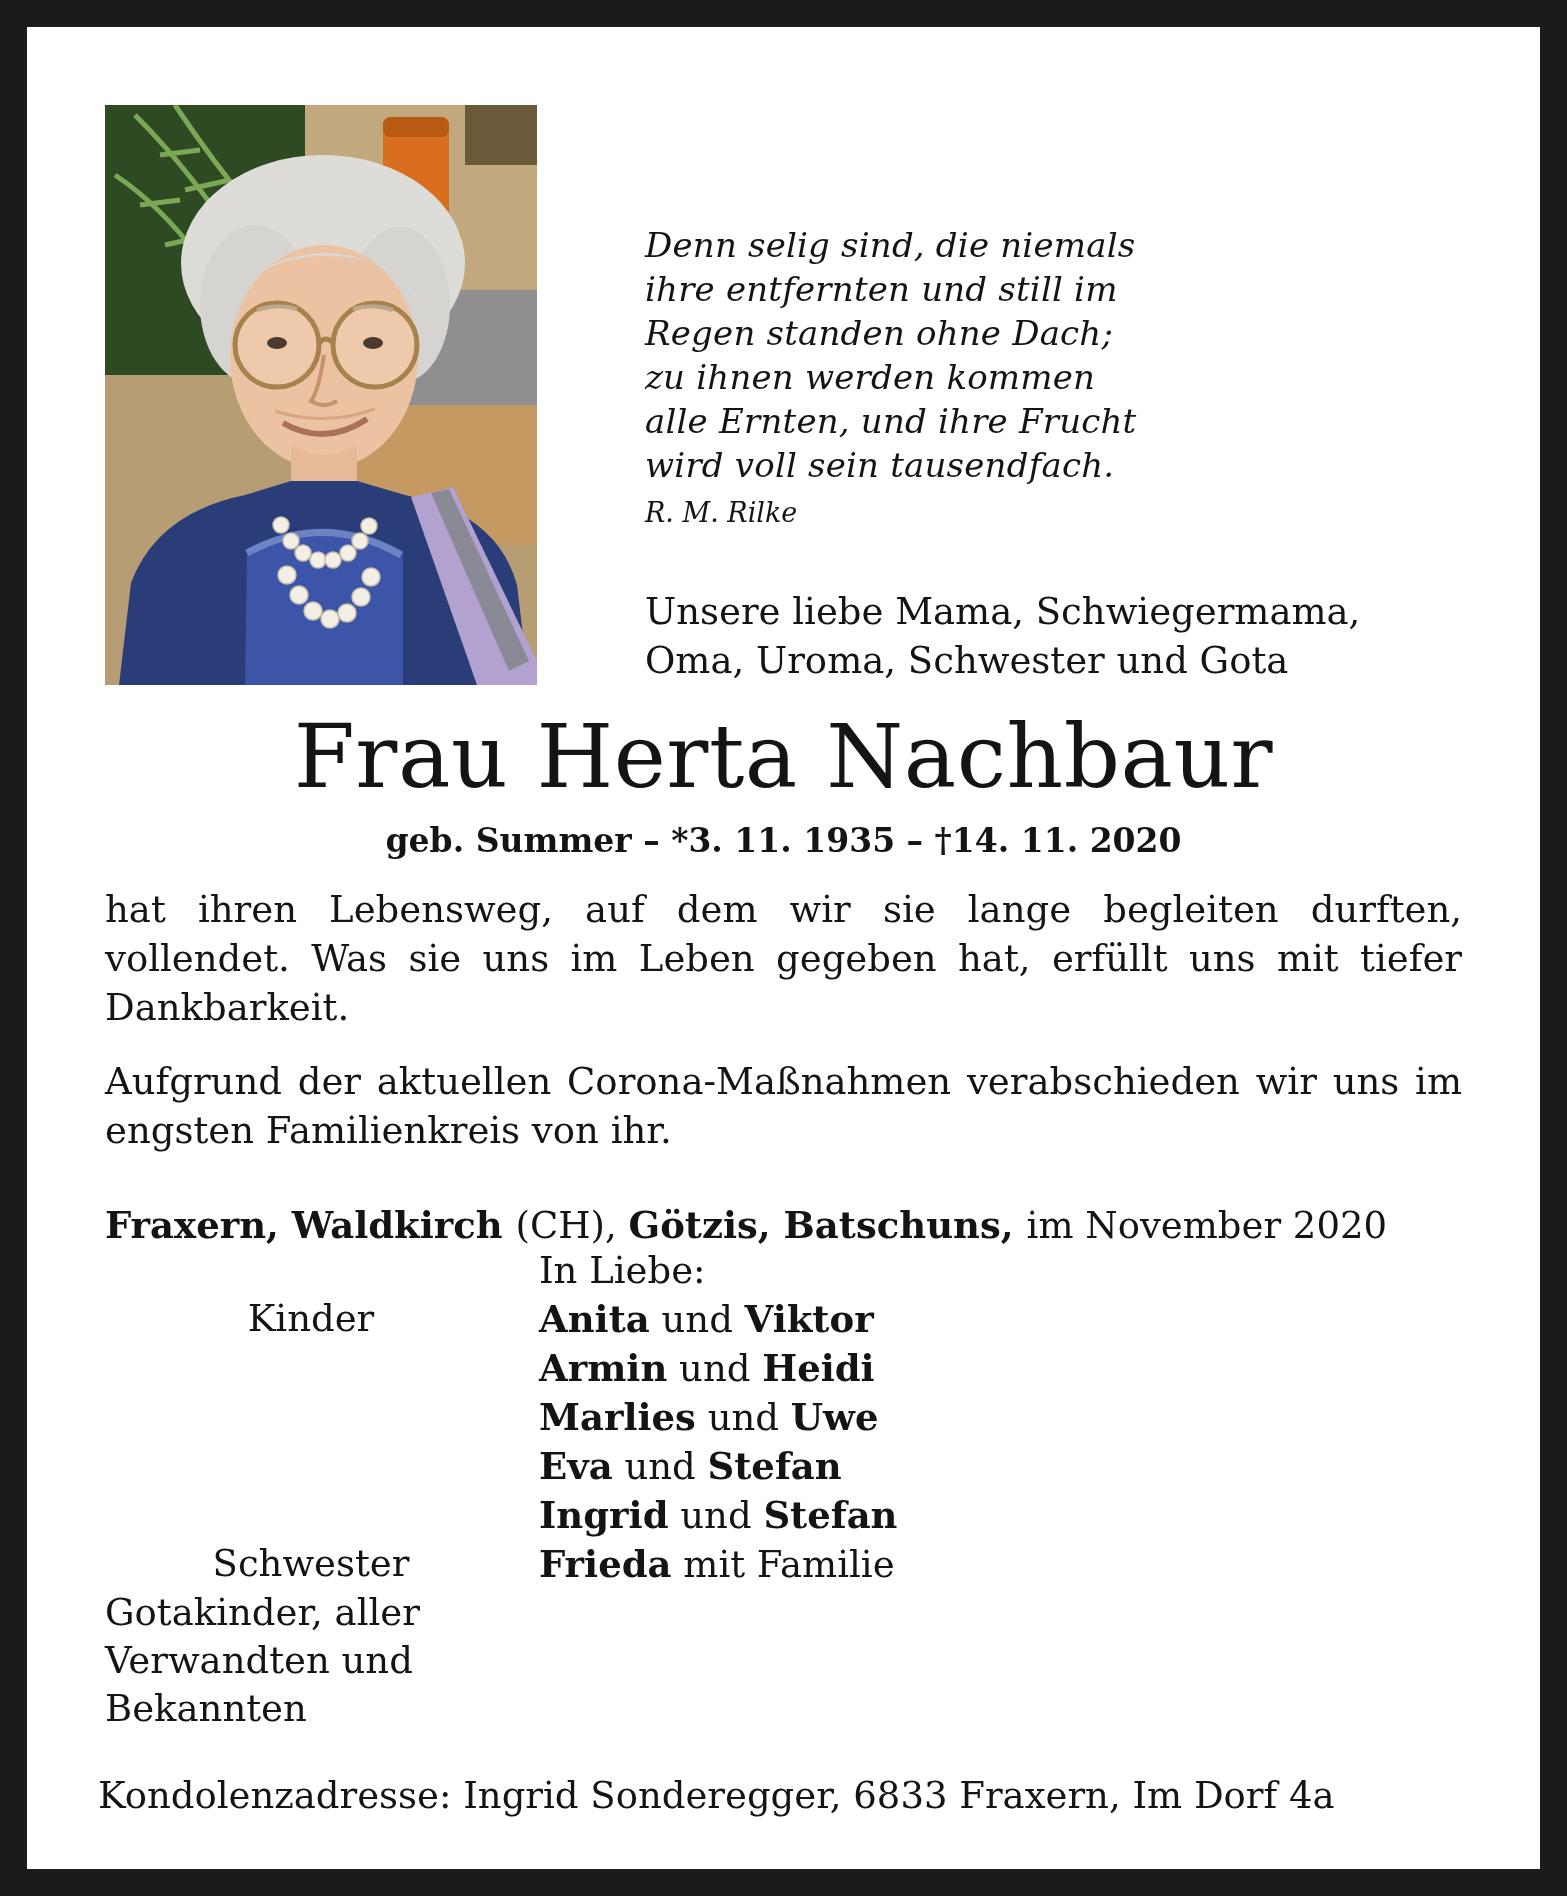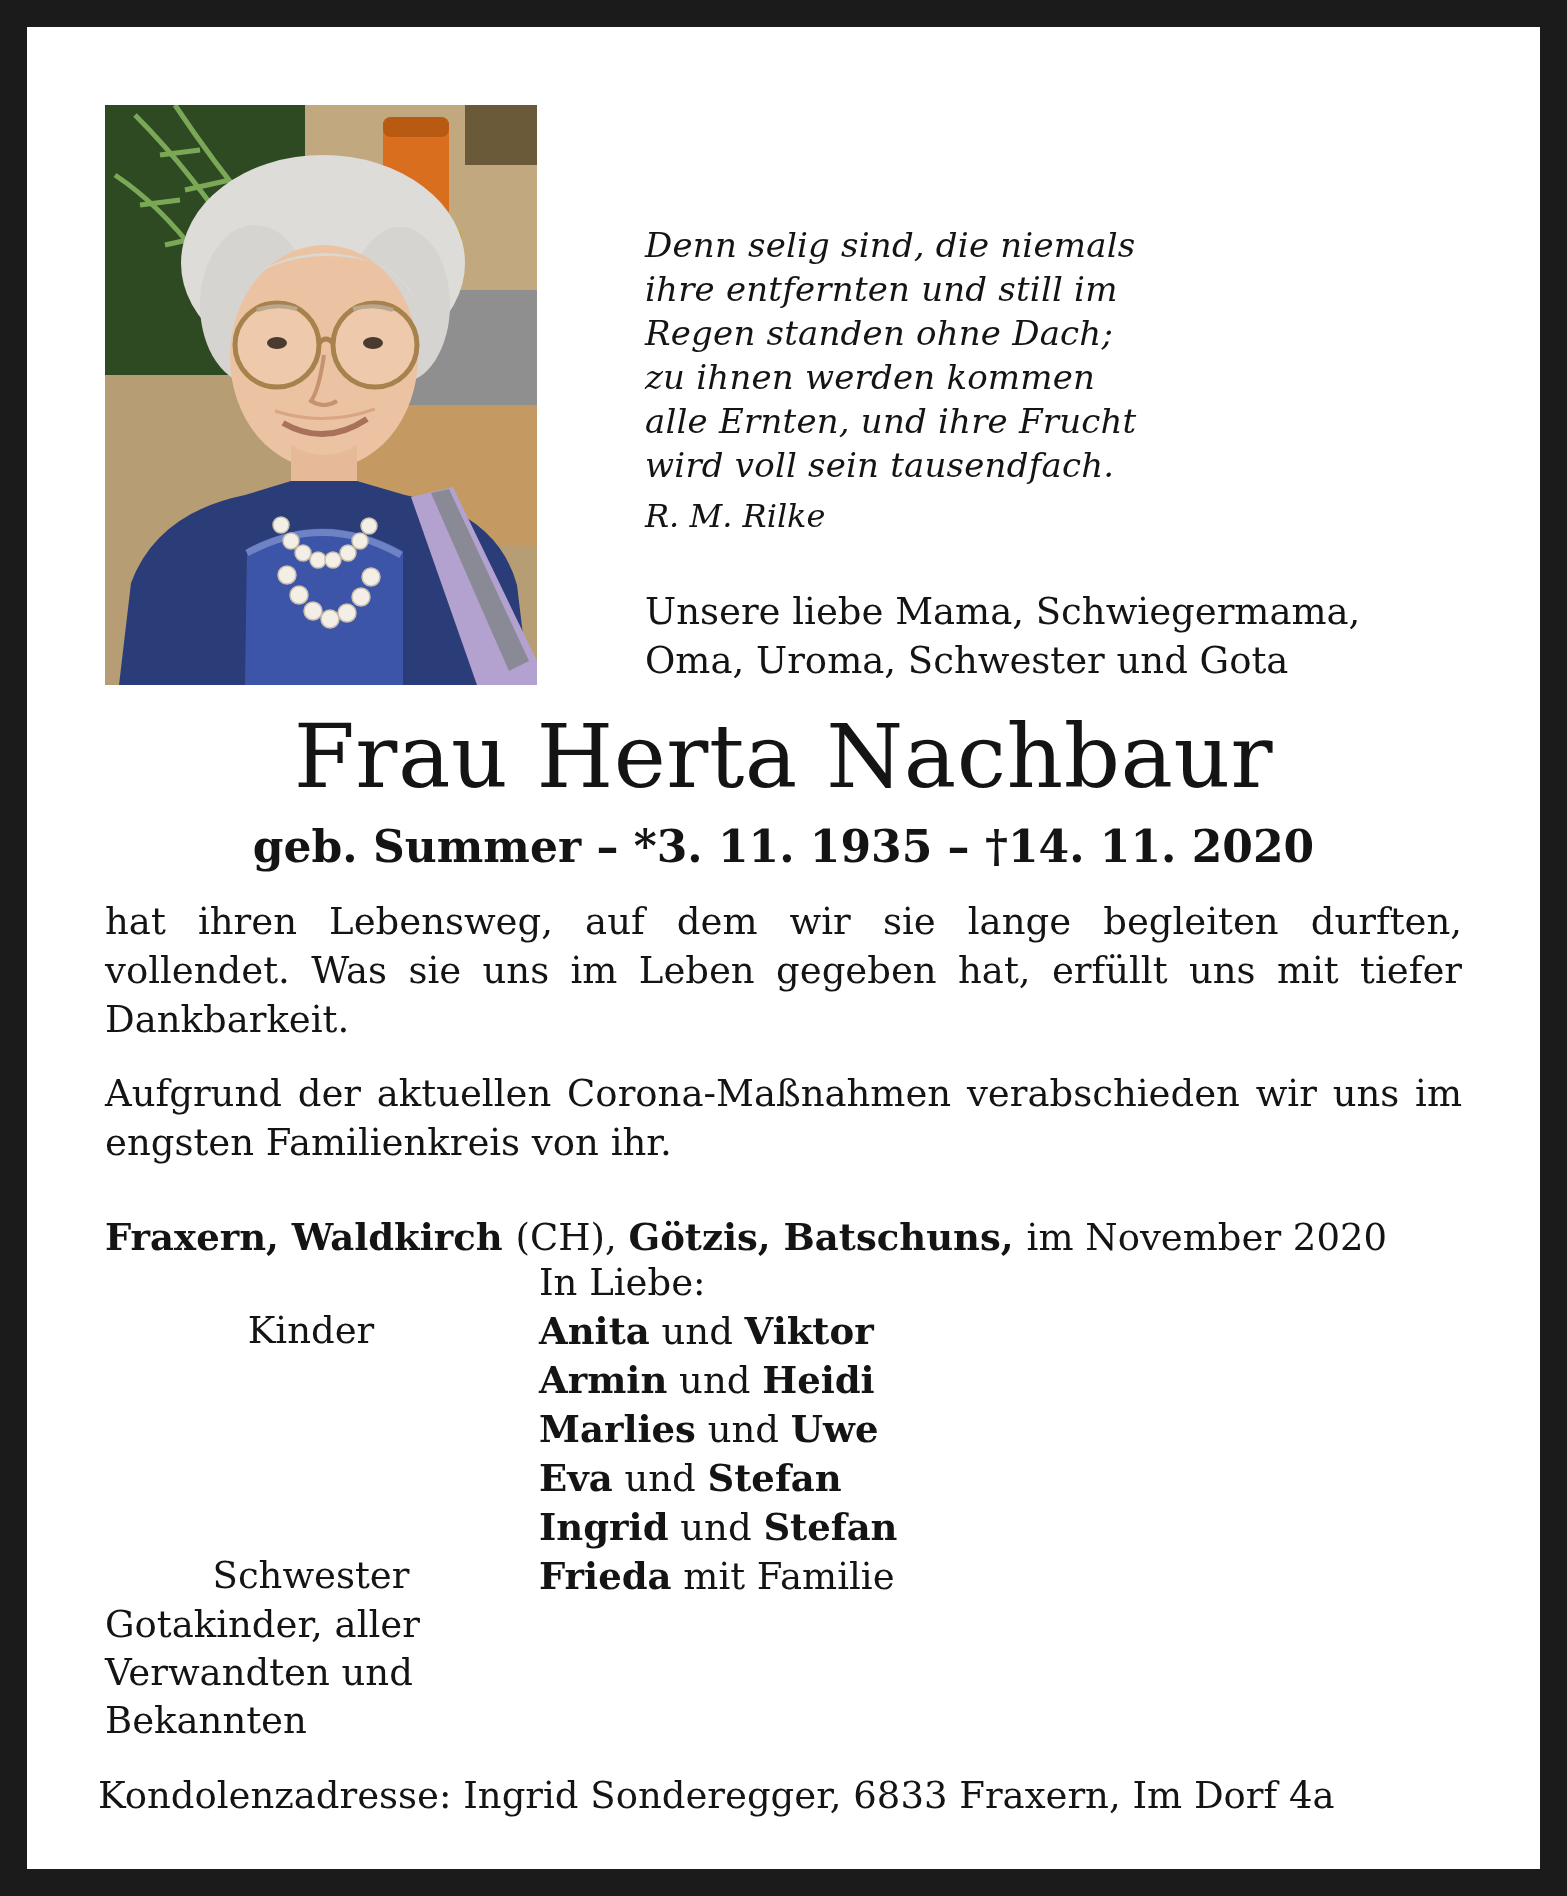--- a/index.html
+++ b/index.html
@@ -41,39 +41,39 @@
   }
   .poem {
     margin-top: 118px;
     font-style: italic;
     font-size: 34px;
     line-height: 44px;
     letter-spacing: 0.2px;
   }
   .poem-attribution {
     font-style: italic;
-    font-size: 32px;
+    font-size: 27px;
     margin-top: 10px;
   }
   .salutation {
     margin-top: auto;
     font-size: 37px;
     line-height: 49px;
   }
   .title {
     text-align: center;
     font-size: 88px;
     line-height: 1.05;
     margin-top: 26px;
     letter-spacing: 0.5px;
   }
   .dates-line {
     text-align: center;
     font-weight: bold;
-    font-size: 44px;
+    font-size: 33px;
     margin-top: 18px;
   }
   .body-par {
     font-size: 37px;
     line-height: 49px;
     text-align: justify;
     margin-top: 25px;
   }
   .location-line {
     font-size: 37px;

